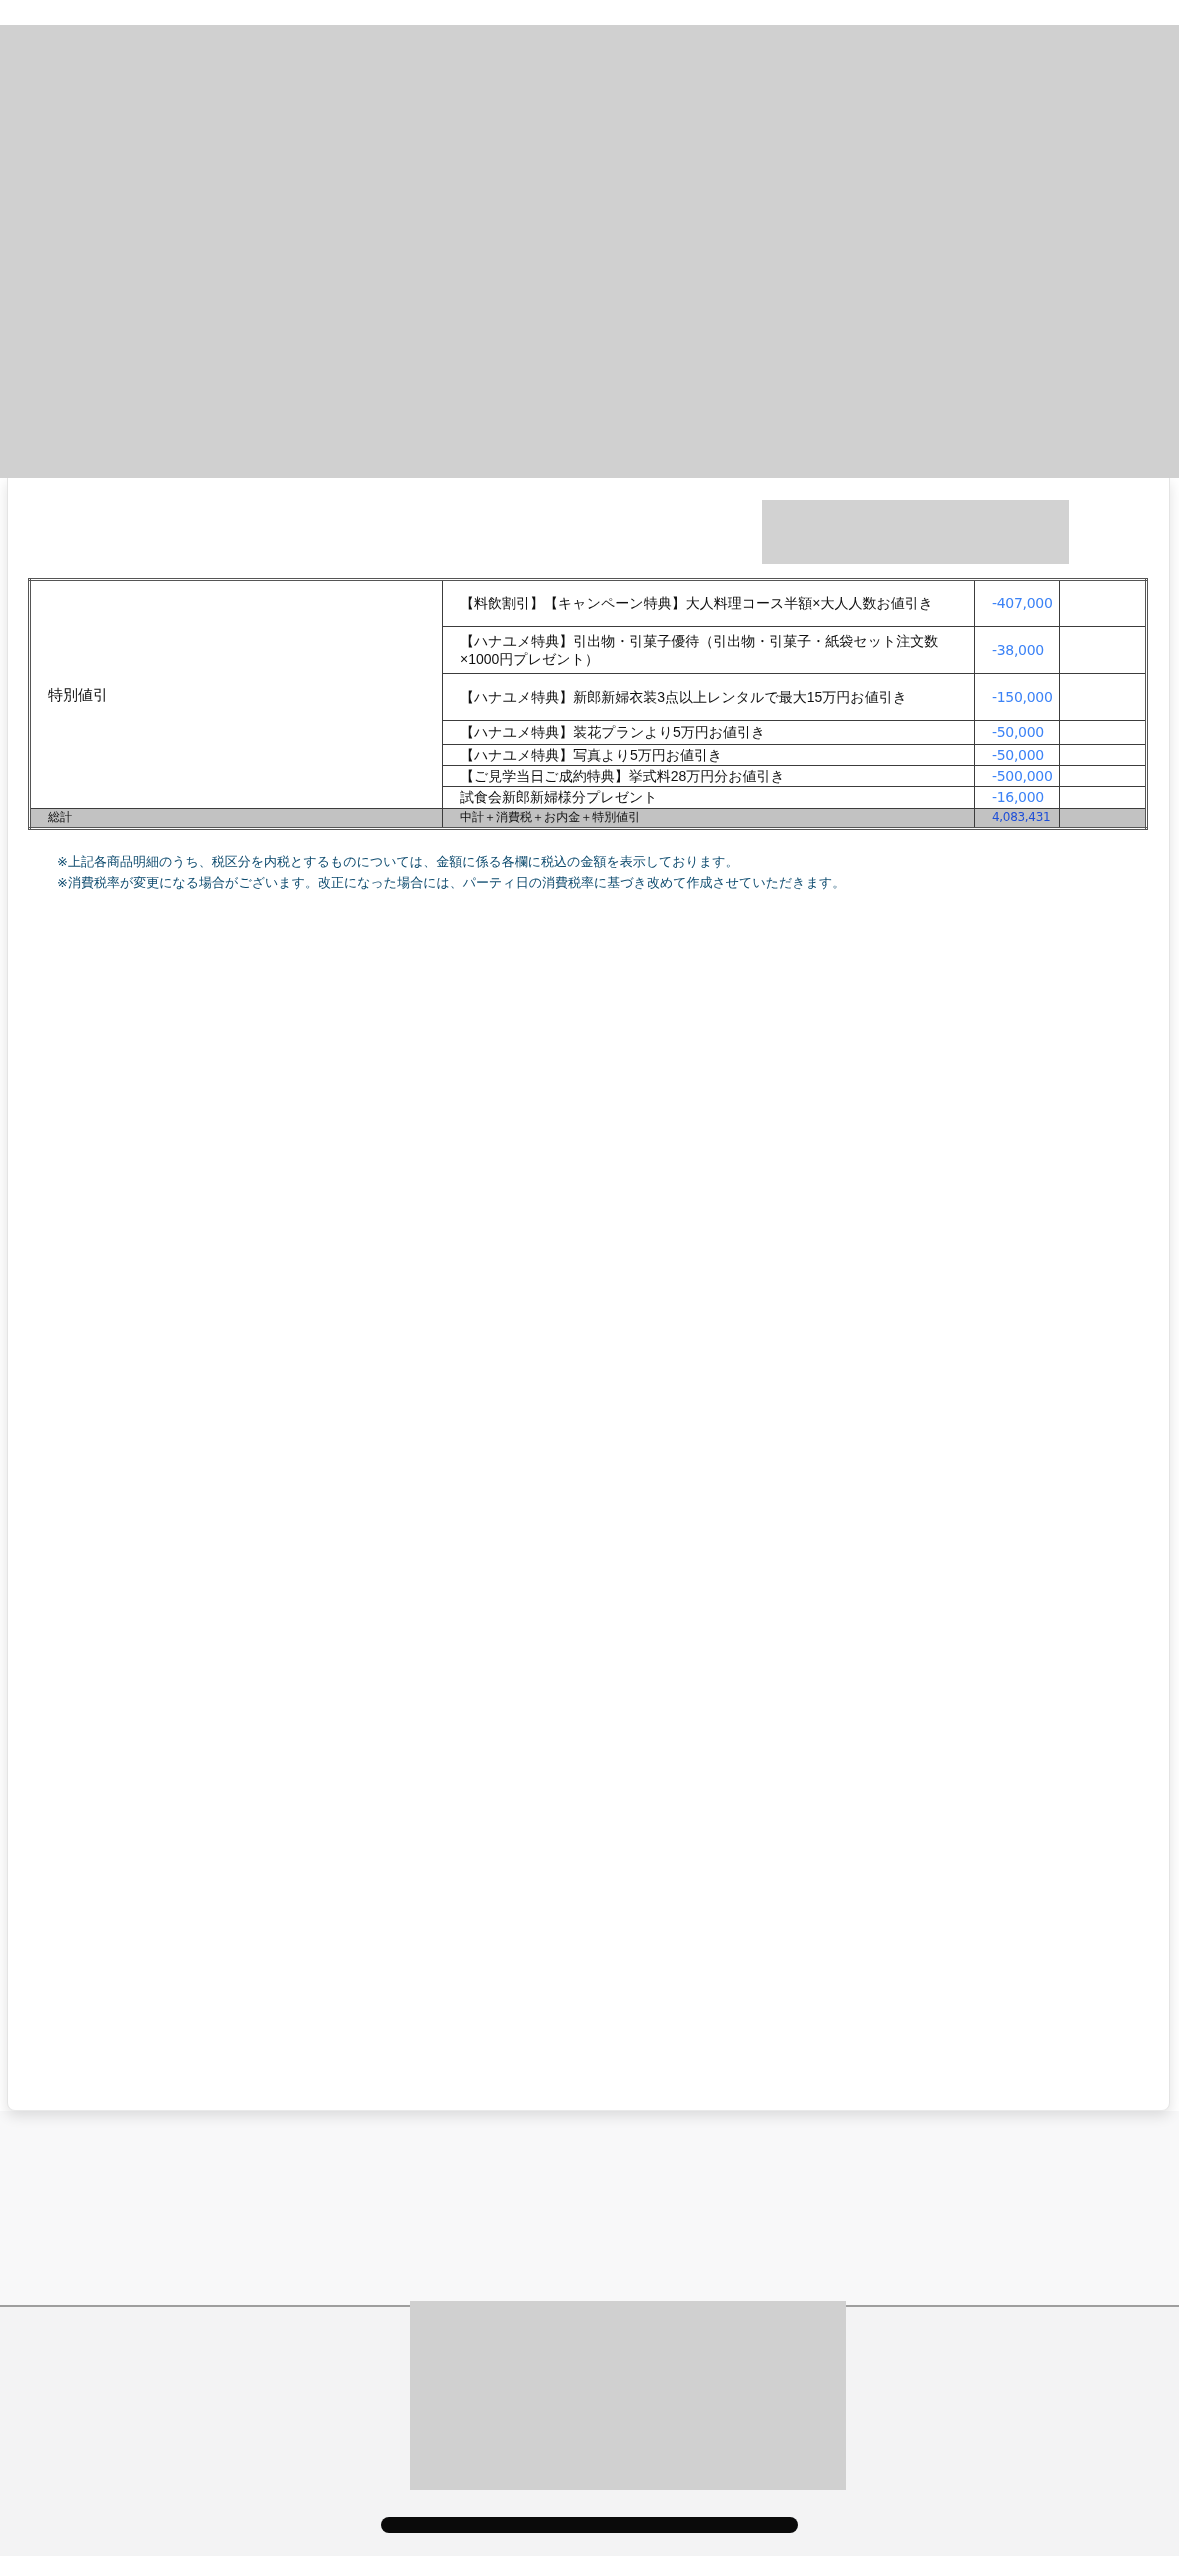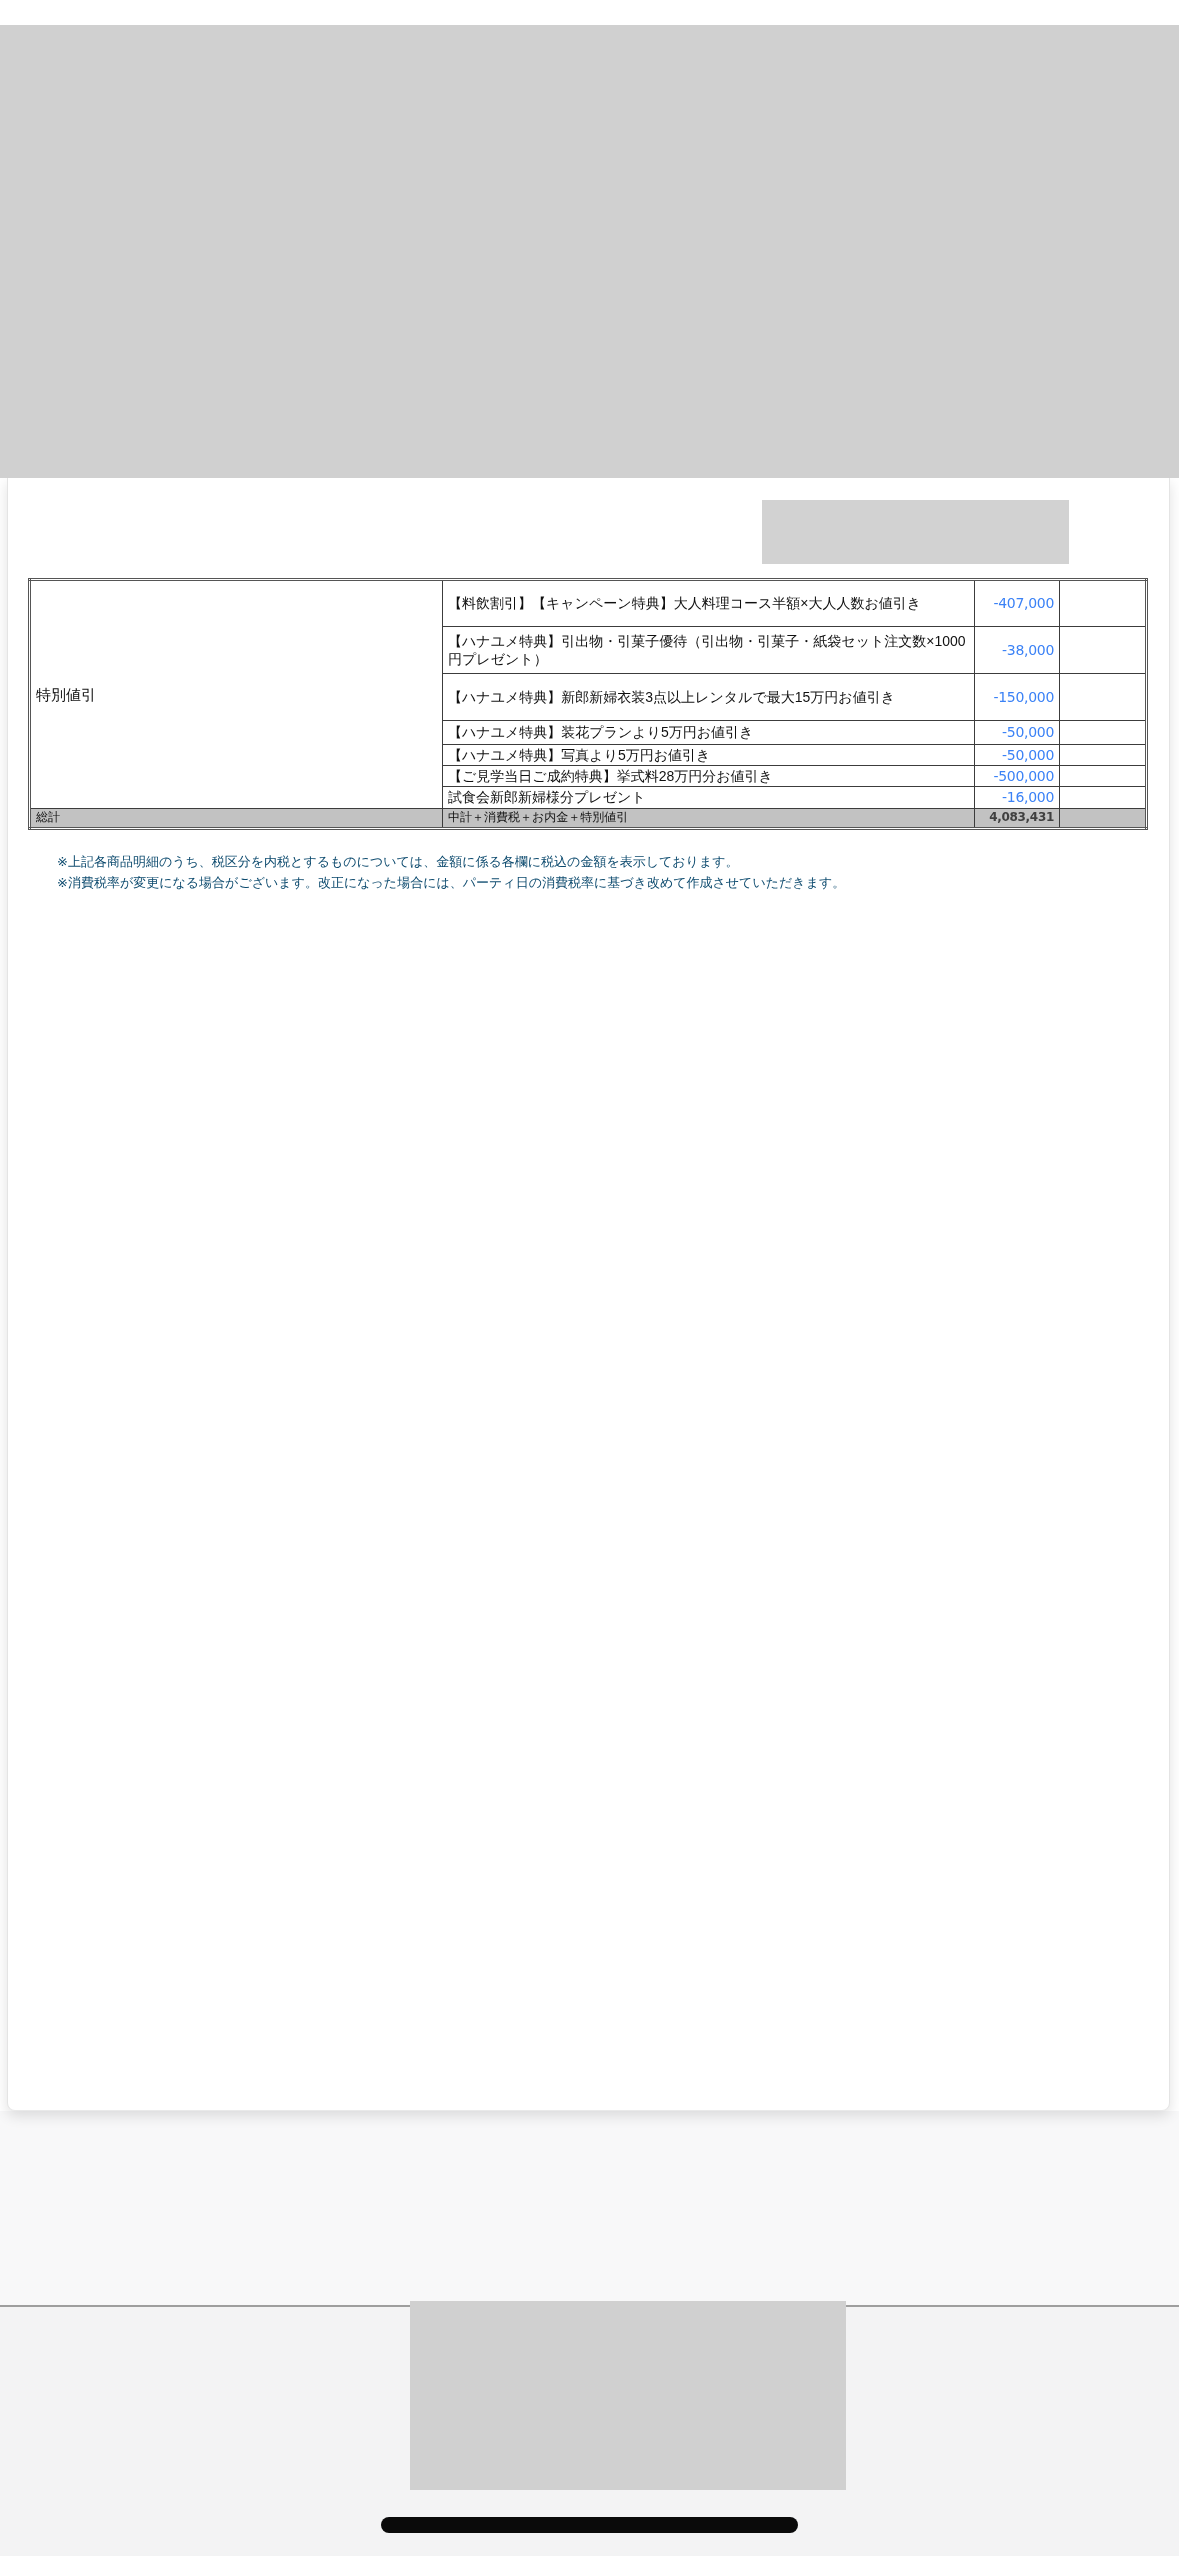--- a/index.html
+++ b/index.html
@@ -23,34 +23,34 @@
   
   .upper-redaction{position:absolute;left:762px;top:500px;width:307px;height:64px;background:#d2d2d2;}
   
   .tbl-wrap{position:absolute;left:28px;top:578px;}
   table.estimate{
     border-collapse:collapse;table-layout:fixed;width:1117px;
     font-size:14px;line-height:1.3;color:#101010;
     border:3px double #555;
   }
   table.estimate td{
-    border:1px solid #3c3c3c;padding:1px 5px;overflow:hidden;
+    border:1px solid #3c3c3c;padding:1px 17px;overflow:hidden;
     vertical-align:middle;box-sizing:border-box;
   }
   td.col-cat{width:413px;vertical-align:top;padding-top:3px;font-size:15px;}
   td.col-desc{width:532px;}
   td.col-amt{width:85px;text-align:right;padding-right:7px;
     font-family:"DejaVu Sans","Liberation Sans",sans-serif;letter-spacing:-0.3px;}
   td.col-spare{width:87px;}
   tr.r-tall td{height:47px;}
   tr.r-short td{height:17px;}
   tr.r-short4 td{height:24px;}
   .amt-neg{color:#3b82f6;}
   tr.total-row td{background:#c2c2c2;height:20px;font-size:12px;}
-  tr.total-row td.col-amt{color:#404040;font-weight:bold;}
+  tr.total-row td.col-amt{color:#1d4ed8;}
   
   .footnotes{position:absolute;left:57px;top:851px;font-size:13px;line-height:21px;color:#0c4a6e;}
   .footnotes .fn{white-space:pre;}
   
   .bottom-line{position:absolute;left:0;top:2305px;width:1179px;height:2px;background:#9e9e9e;}
   .bottom-band{position:absolute;left:0;top:2307px;width:1179px;height:249px;background:#f3f3f4;}
   .bottom-redaction{position:absolute;left:410px;top:2301px;width:436px;height:189px;background:#d0d0d0;}
   .home-indicator{position:absolute;left:381px;top:2517px;width:417px;height:16px;border-radius:8px;background:#0a0a0a;}
 </style>
 </head>

